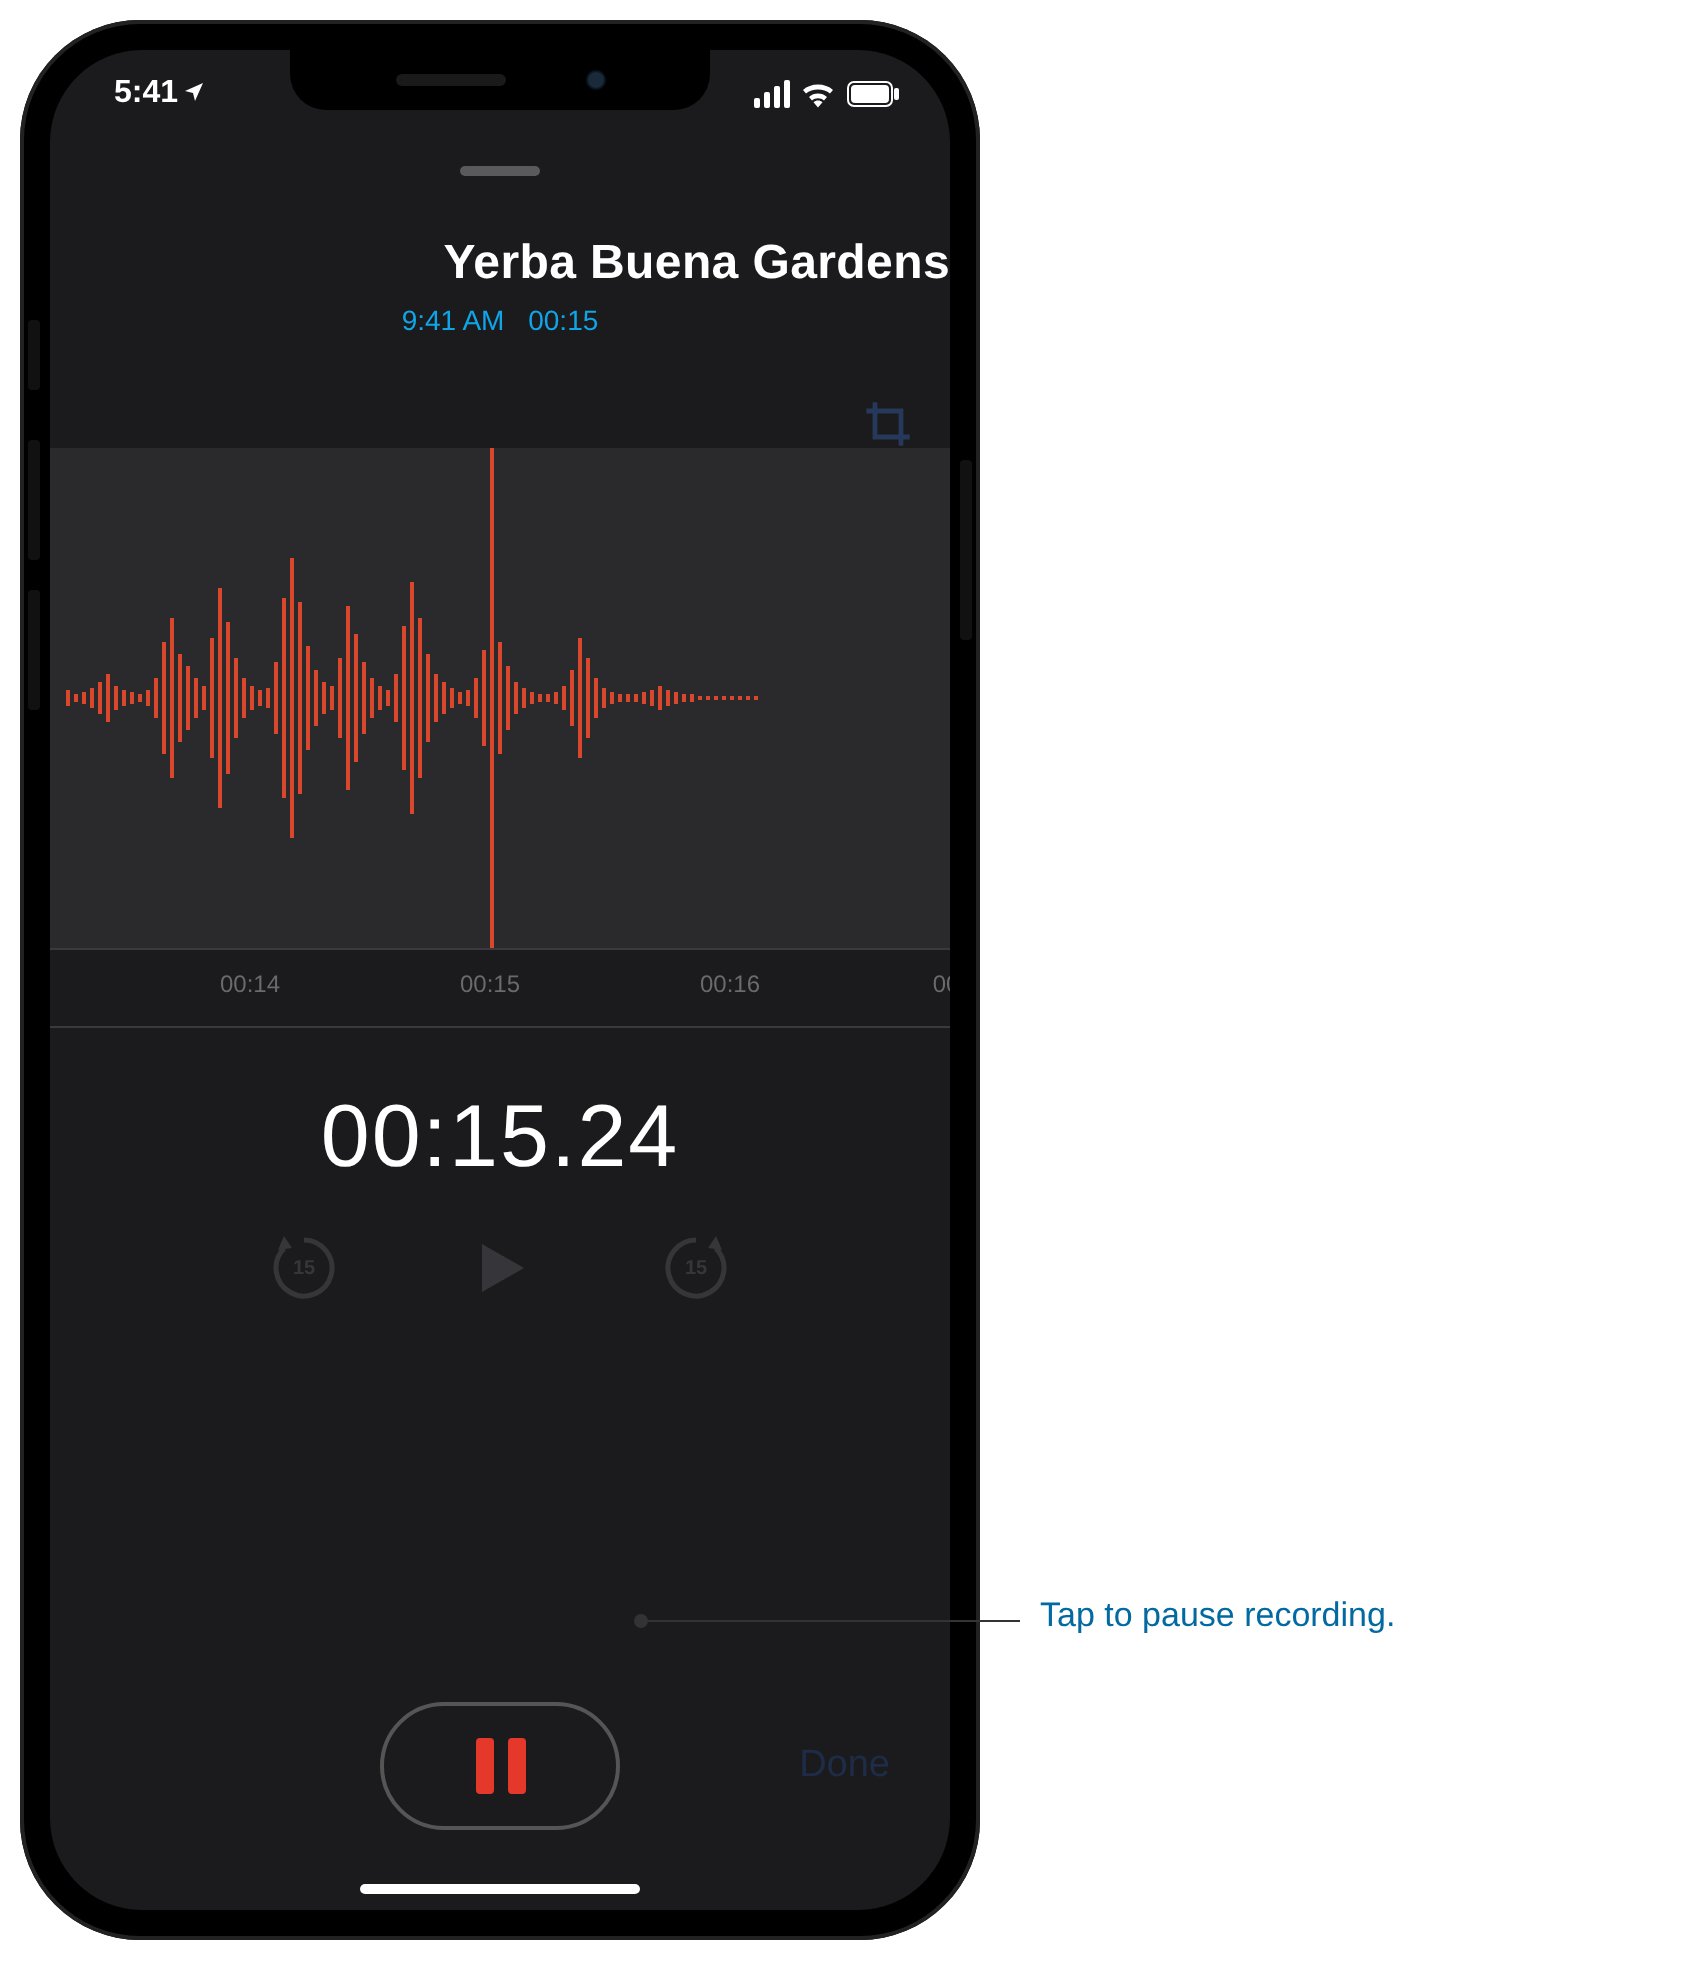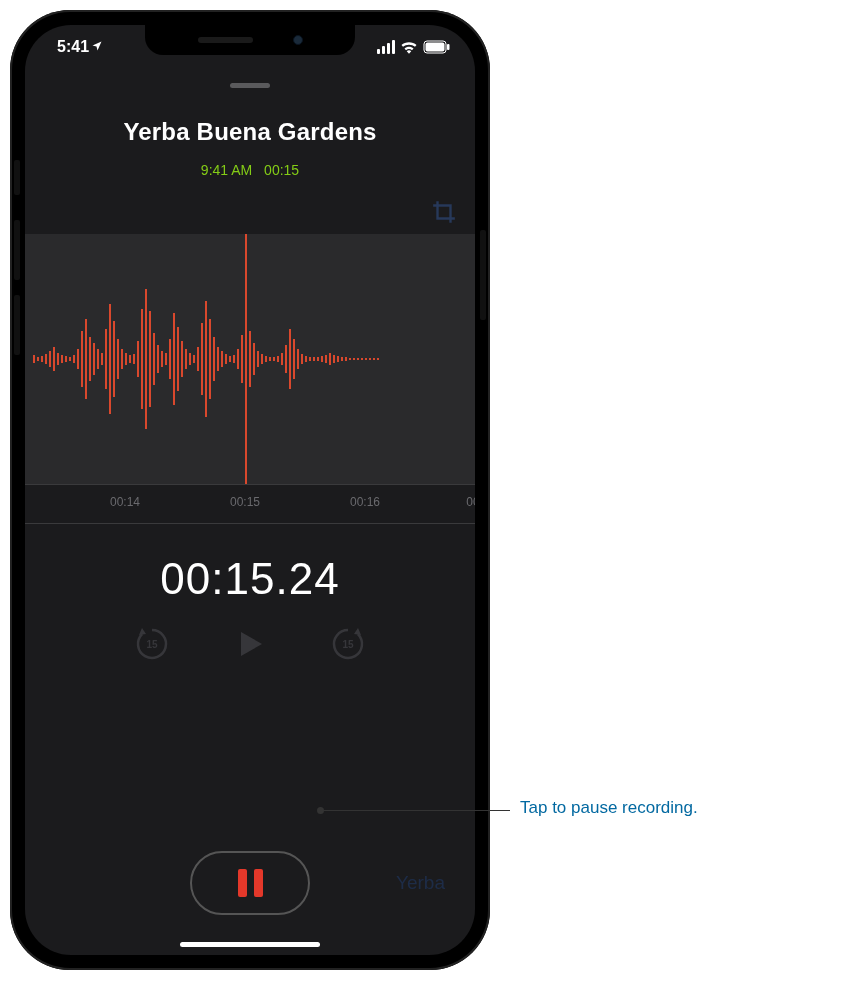--- a/index.html
+++ b/index.html
@@ -69,22 +69,22 @@
   .status-right { display:flex; align-items:center; gap:5px; padding-right:2px; }
   .loc-arrow { font-size:12px; transform: rotate(0deg); }
   .signal { display:flex; align-items:flex-end; gap:2px; }
   .signal span { width:3px; background:#fff; border-radius:1px; display:block; }
   .signal span:nth-child(1){height:5px;} .signal span:nth-child(2){height:8px;}
   .signal span:nth-child(3){height:11px;} .signal span:nth-child(4){height:14px;}
   .wifi-icon svg, .battery-icon svg { display:block; }
   .content { position:absolute; top:44px; left:0; right:0; bottom:0; display:flex; flex-direction:column; }
   .grabber { width:40px;height:5px;background:#5a5a5c;border-radius:3px;margin:14px auto 0; }
   .title-block { text-align:center; margin-top:30px; color:#fff; }
-  .rec-title { font-size:24px; font-weight:600; letter-spacing:0.2px; }
-  .rec-sub { font-size:14px; color:#84cc16; margin-top:16px; }
+  .rec-title { font-size:24px; font-weight:600; letter-spacing:0.2px;text-align:right; }
+  .rec-sub { font-size:14px; color:#0ea5e9; margin-top:6px; }
   .rec-sub .dur { margin-left:8px; }
   .crop-icon { position:absolute; right:18px; top:130px; color:#2a3a56; }
   .waveform-area { position:relative; margin-top:56px; }
   .wave-bg { background:#2a2a2c; height:250px; position:relative; overflow:hidden; }
   .wave-bars { position:absolute; left:0; top:50%; transform:translateY(-50%); display:flex; align-items:center; gap:2px; padding-left:8px; }
   .wave-bars span { width:2px; background:#d9482d; display:block; }
   .playhead { position:absolute; top:-12px; bottom:-55px; left:220px; width:2px; background:#d9482d; z-index:2; }
   .playhead::before, .playhead::after {
     content:""; position:absolute; left:50%; transform:translateX(-50%);
     width:10px; height:10px; background:#d9482d; border-radius:50%;
@@ -302,21 +302,21 @@
         </div>
       </div>
 
       <div class="bottom-row">
         <div class="pause-btn">
           <span class="pause-glyph">
               <span></span>
               <span></span>
             </span>
         </div>
-        <span class="done-label">Yerba</span>
+        <span class="done-label">Done</span>
       </div>
 
       <div class="home-indicator"></div>
     </div>
   </div>
 </div>
 
 <div class="callout"></div>
 <div class="callout-text">Tap to pause recording.</div>
 

